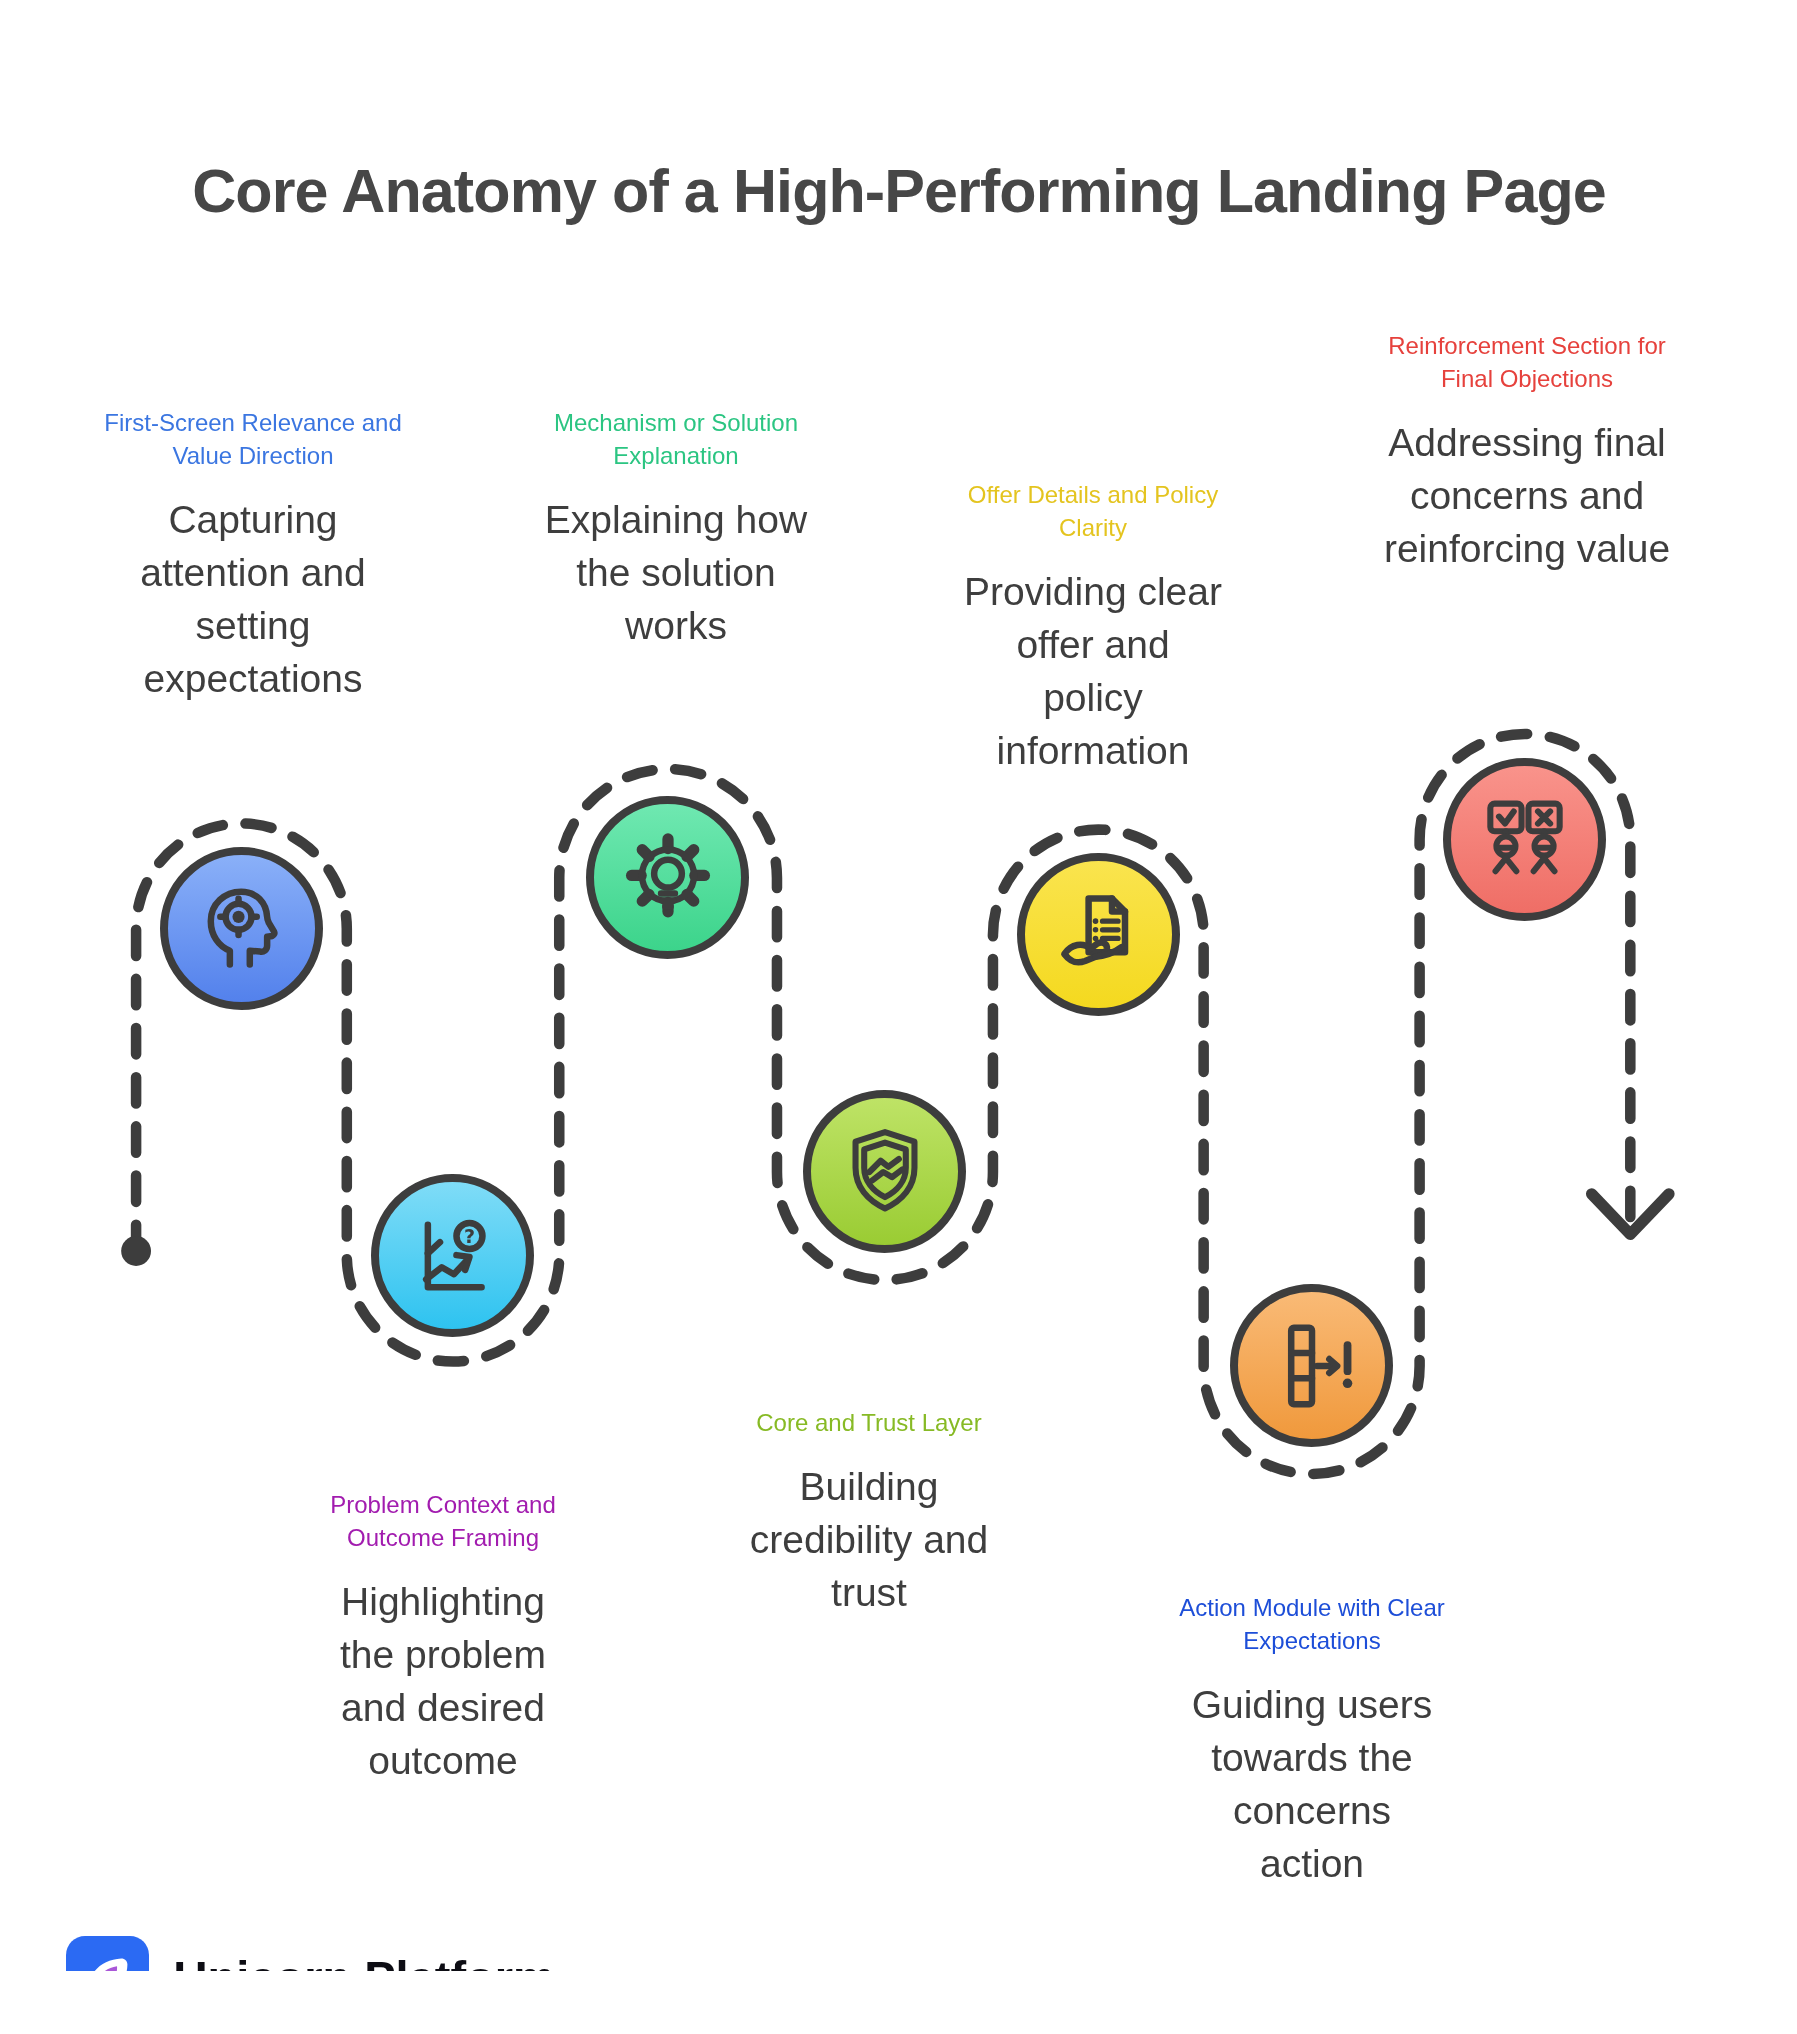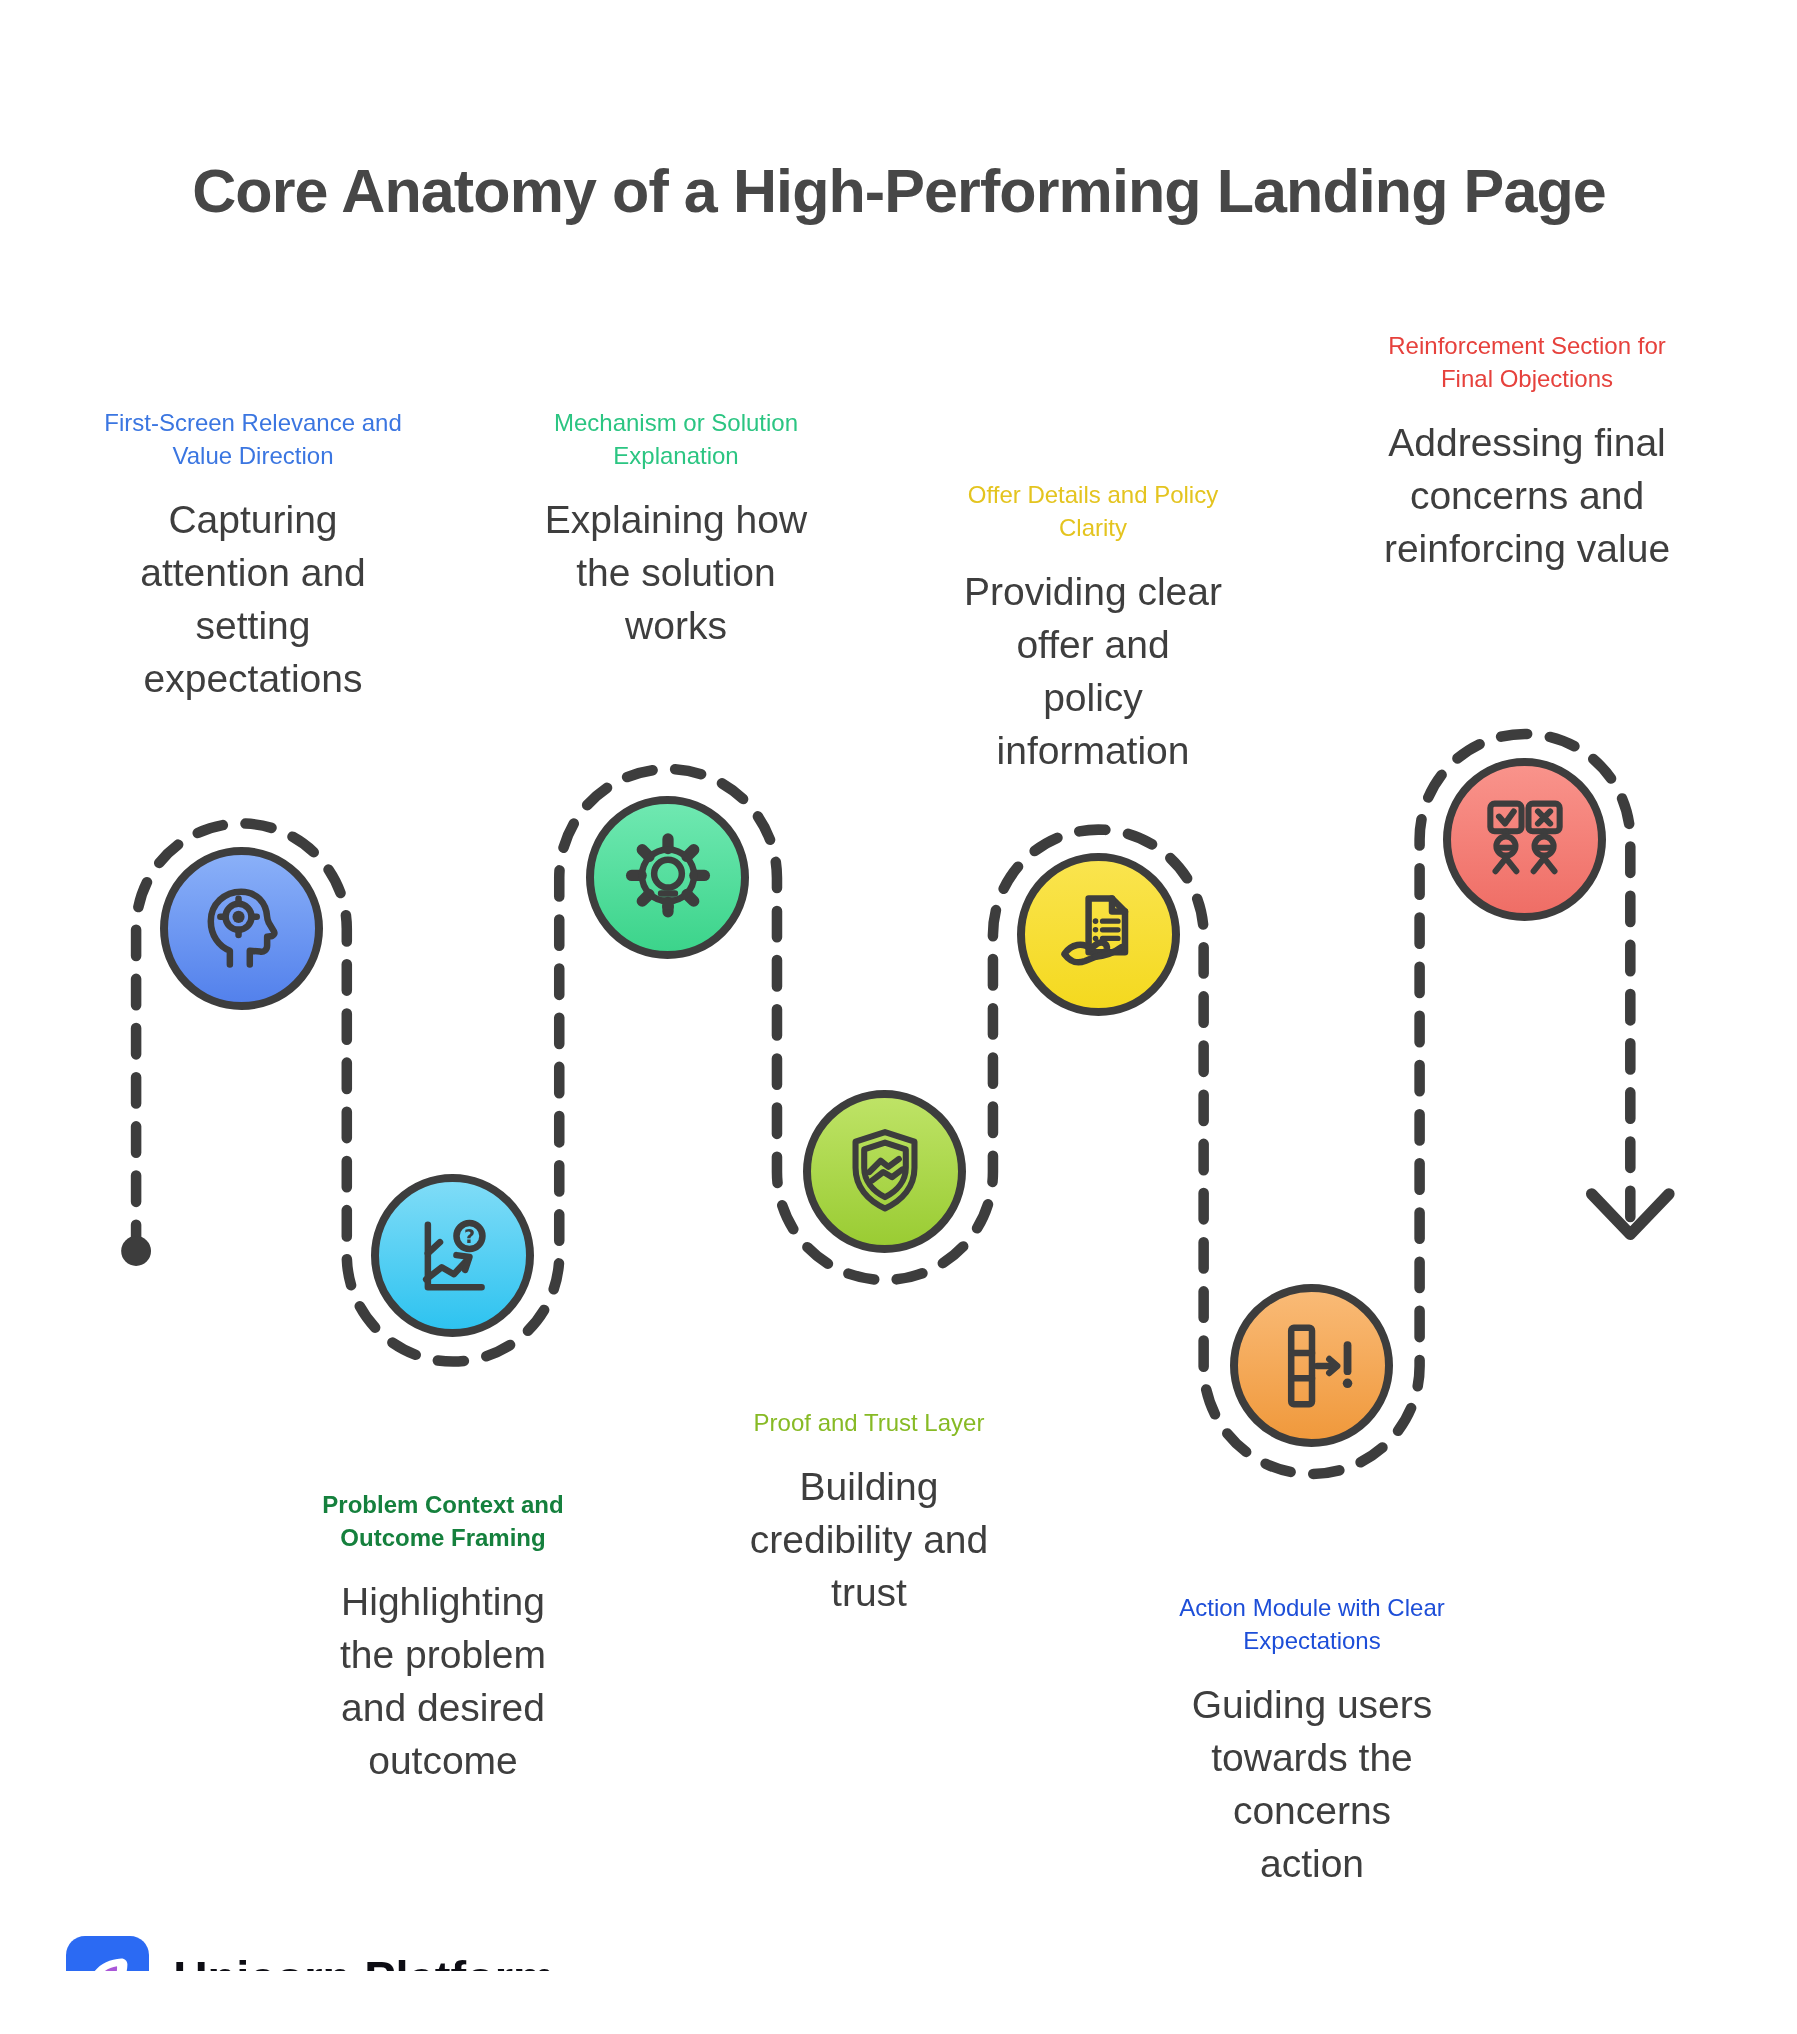--- a/index.html
+++ b/index.html
@@ -161,25 +161,25 @@
   </div>
   <div class="tb tb2">
     <div class="step-title" style="color: rgb(43, 197, 130);">Mechanism or Solution Explanation</div>
     <div class="step-desc">Explaining how the solution works</div>
   </div>
   <div class="tb tb4">
     <div class="step-title" style="color: rgb(230, 65, 60);">Reinforcement Section for Final Objections</div>
     <div class="step-desc">Addressing final concerns and reinforcing value</div>
   </div>
   <div class="tb tb5">
-    <div class="step-title" style="color: #15803d; font-weight: bold;">Problem Context and Outcome Framing</div>
+    <div class="step-title" style="color: #a21caf;">Problem Context and Outcome Framing</div>
     <div class="step-desc">Highlighting the problem and desired outcome</div>
   </div>
   <div class="tb tb6">
-    <div class="step-title" style="color: rgb(135, 186, 37);">Proof and Trust Layer</div>
+    <div class="step-title" style="color: rgb(135, 186, 37);">Core and Trust Layer</div>
     <div class="step-desc">Building credibility and trust</div>
   </div>
   <div class="tb tb7">
     <div class="step-title" style="color: #1d4ed8;">Action Module with Clear Expectations</div>
     <div class="step-desc">Guiding users towards the concerns action</div>
   </div>
 
   <div class="footer">
     <svg viewBox="0 0 96 96">
       <rect width="96" height="96" rx="22" fill="#2b6af3"></rect>

